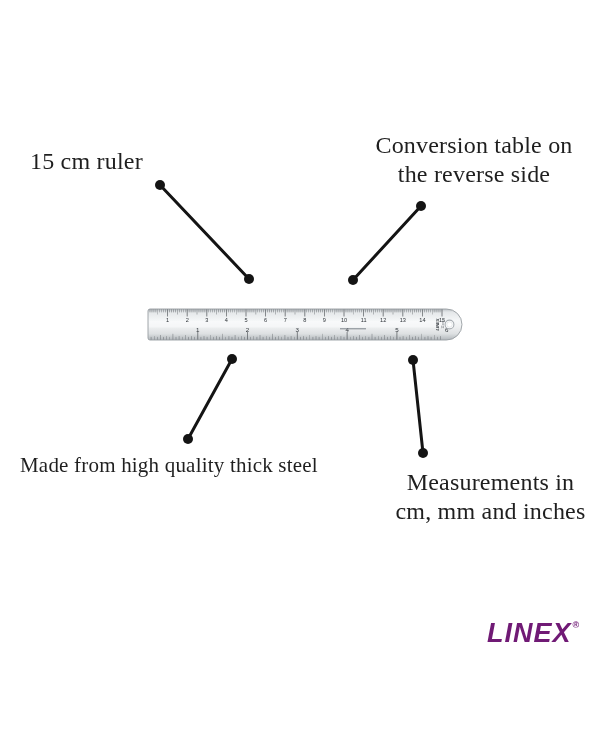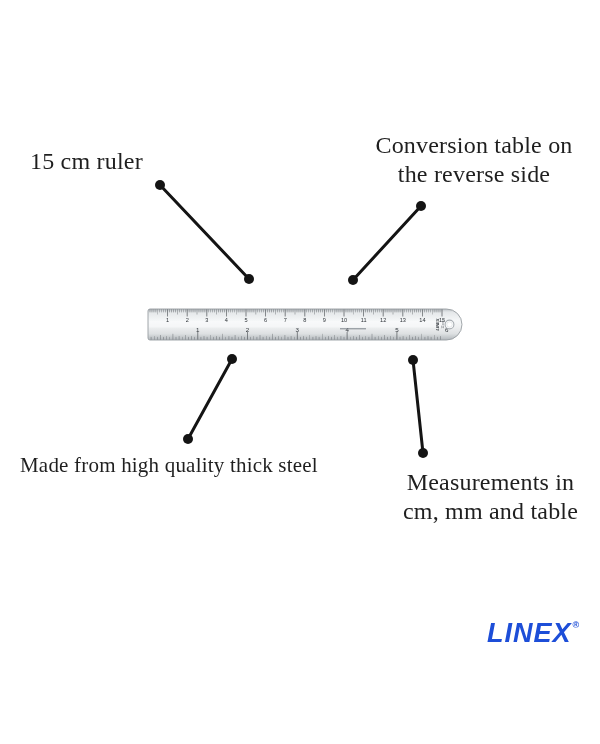--- a/index.html
+++ b/index.html
@@ -374,20 +374,20 @@
         <text x="296.5" y="20" transform="rotate(-90 296.5 18.5)" text-anchor="middle" font-size="3" font-family="&quot;Liberation Sans&quot;, sans-serif" fill="#5a6065">15 cm</text>
         <circle cx="303.5" cy="18.5" r="4.4" fill="#fdfefe" stroke="#a7adb2" stroke-width="1.1"></circle>
         <circle cx="303.5" cy="18.5" r="2.7" fill="#ffffff" stroke="#d4d8db" stroke-width="0.6"></circle>
       </svg>
   </div>
 
   <div id="label-steel" class="label nowrap">Made from high quality thick steel</div>
 
   <div id="label-measurements" class="label center">
     <div>Measurements in</div>
-    <div>cm, mm and table</div>
+    <div>cm, mm and inches</div>
   </div>
 
-  <div id="brand-logo" style="color: #1d4ed8;">
+  <div id="brand-logo" style="color: #701a75;">
     <span>LINEX</span><sup>®</sup>
   </div>
 
 </div>
 
 </body></html>

